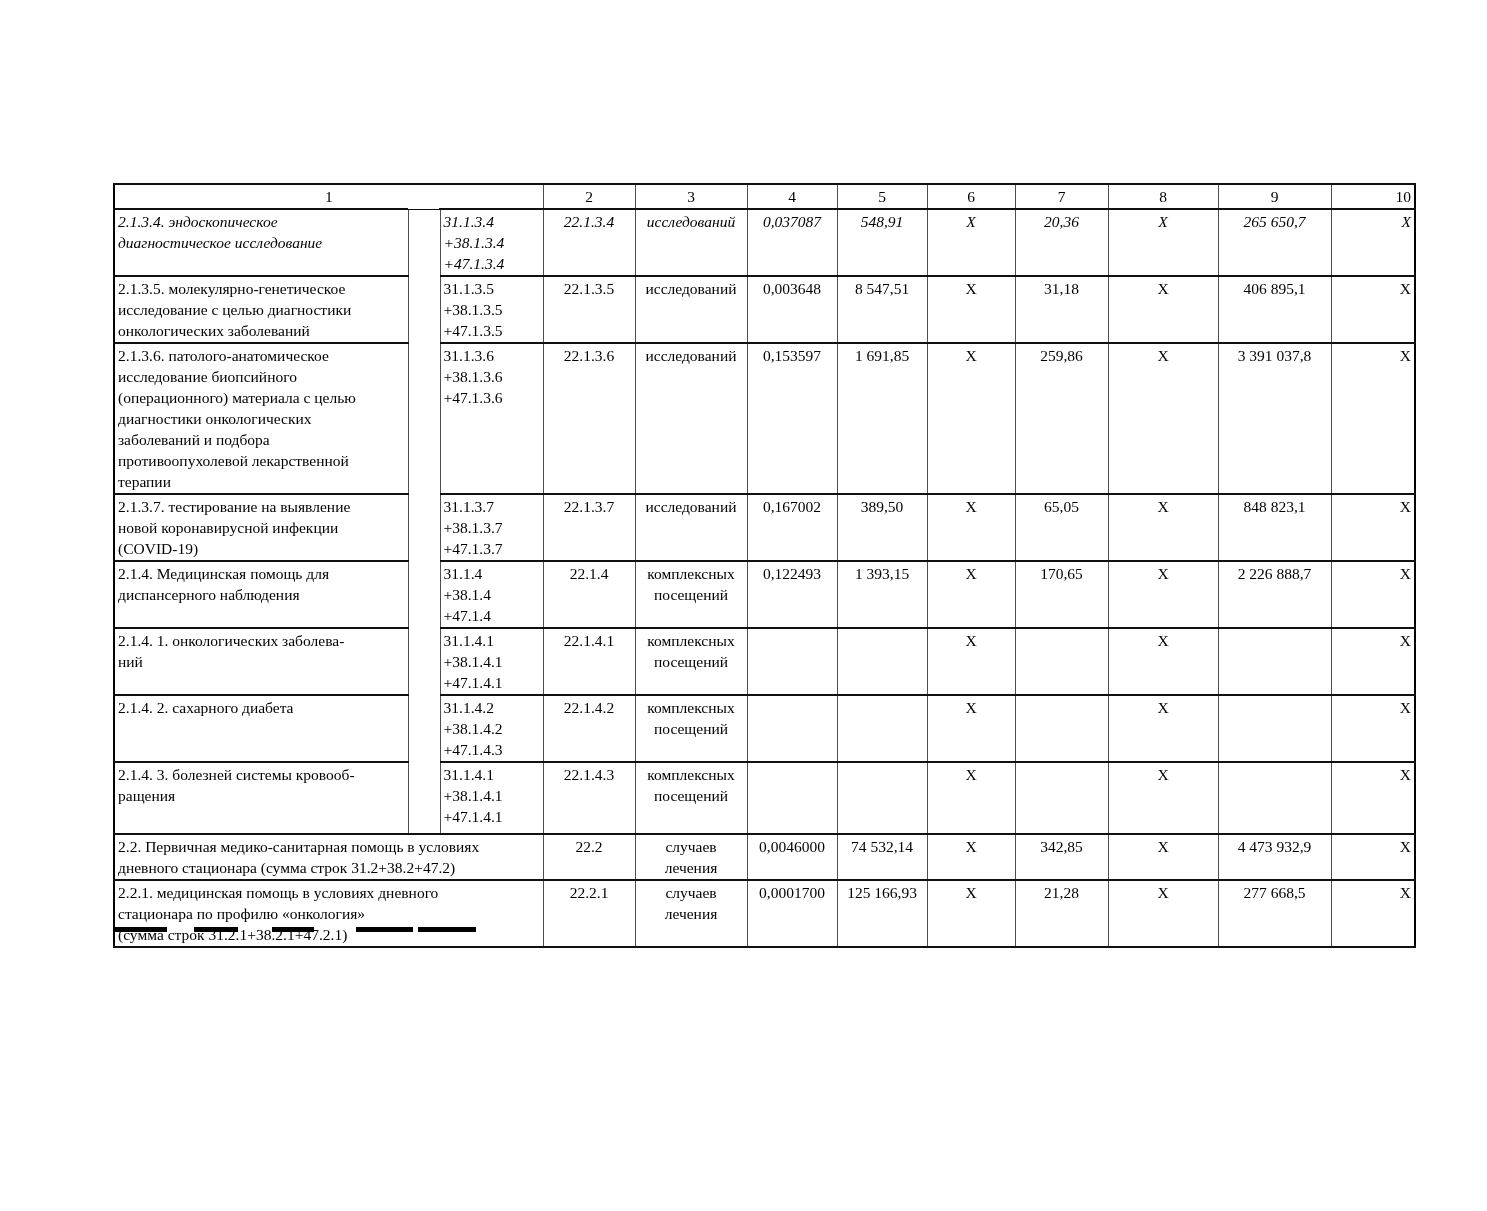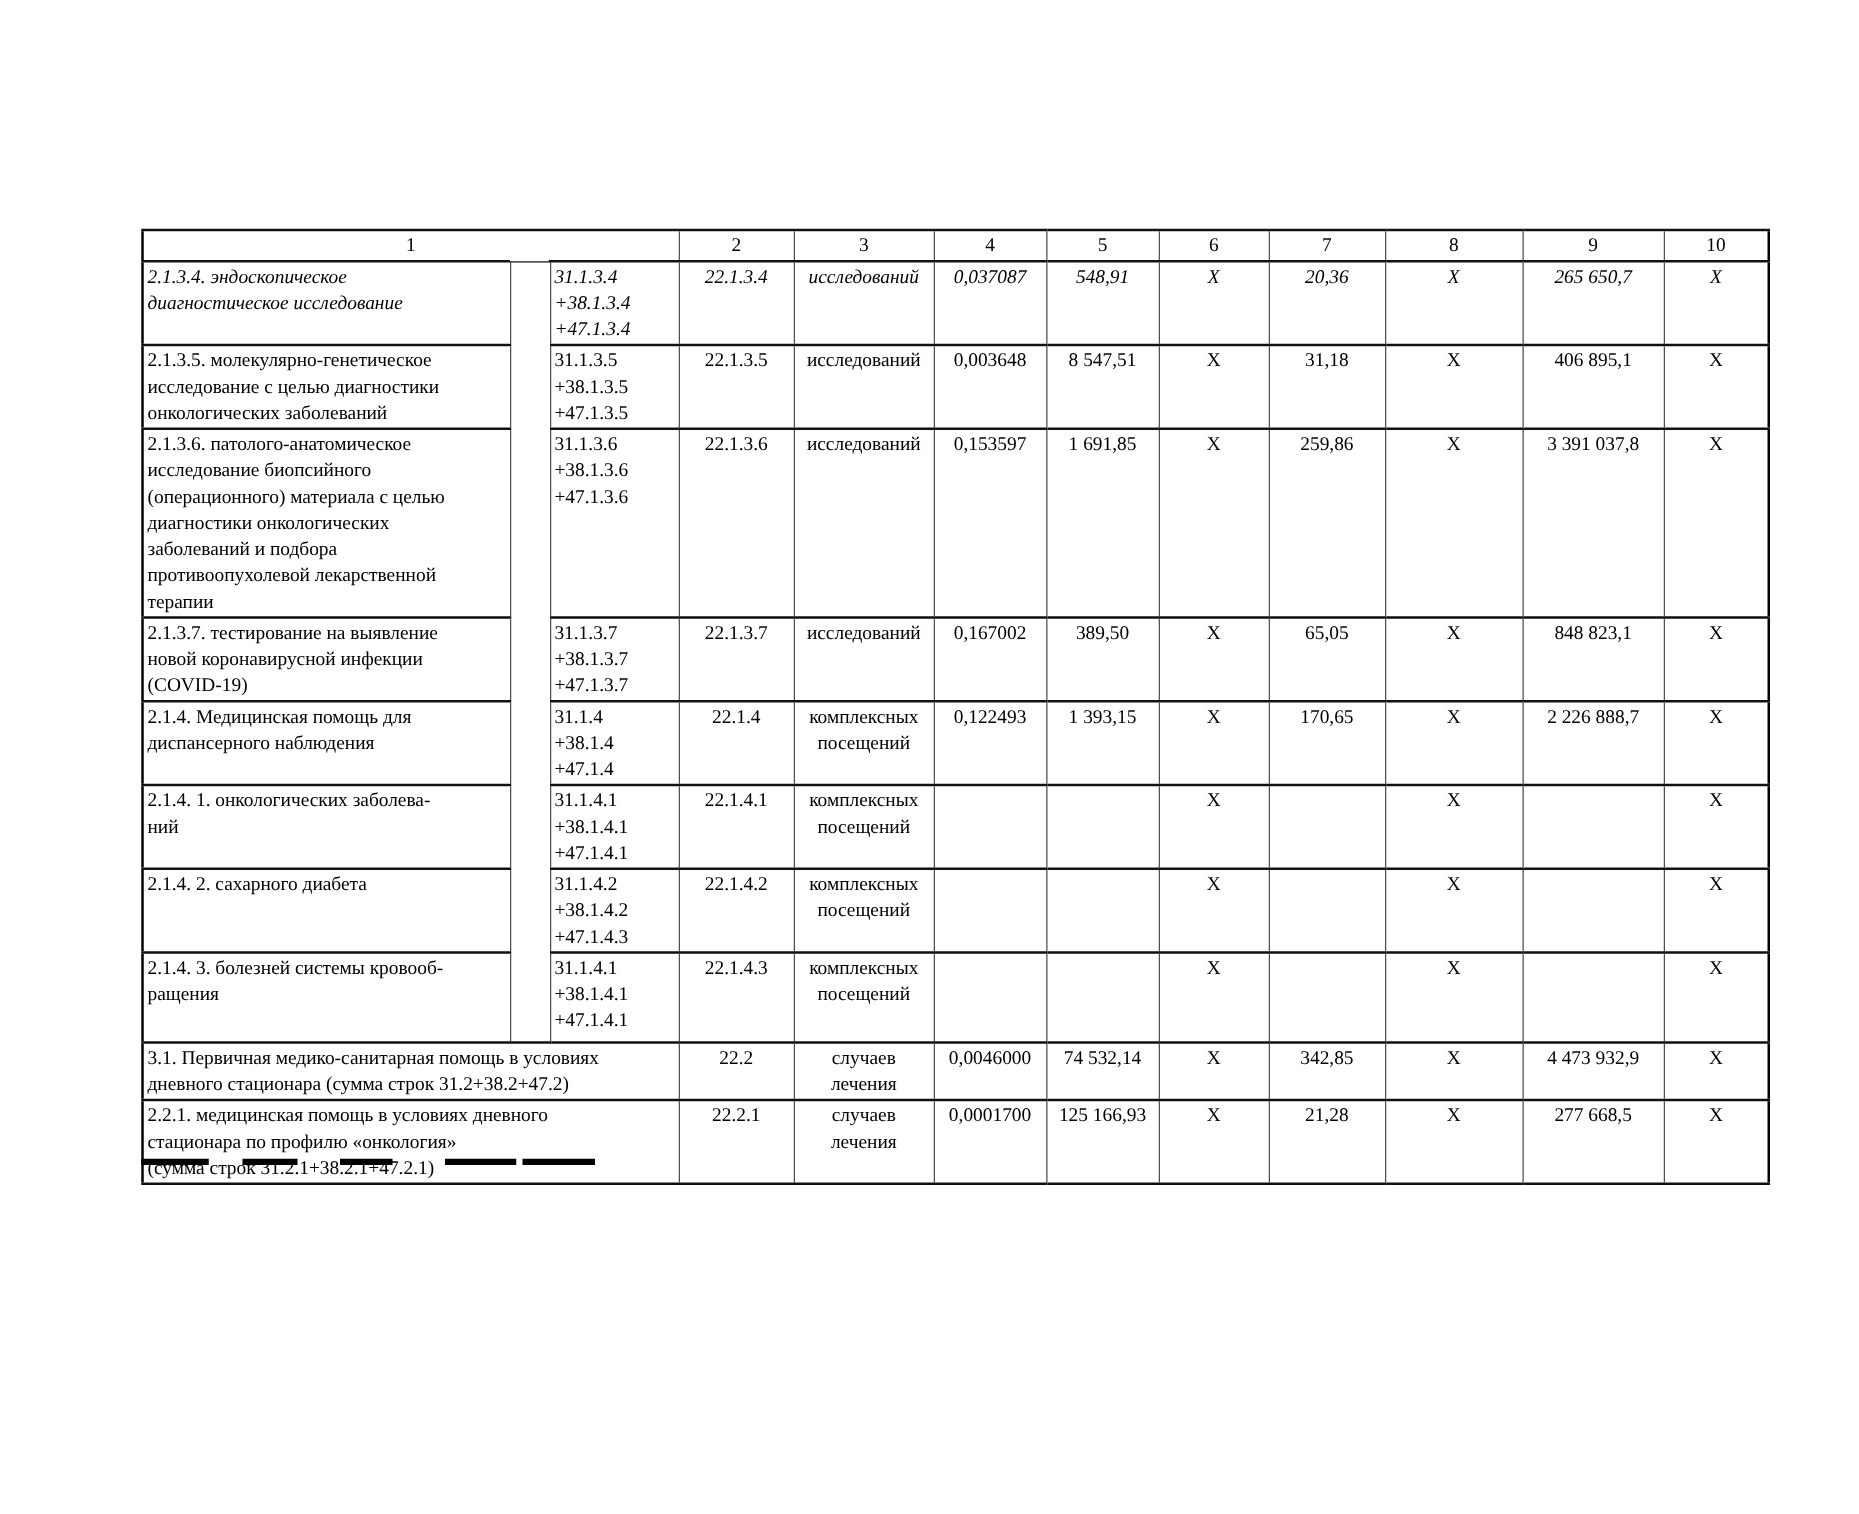--- a/index.html
+++ b/index.html
@@ -54,20 +54,21 @@
   td.num, td.unit, td.val {
     text-align: center;
     white-space: pre-line;
   }
   td.gap {
     border: none;
     border-bottom: 2px solid #111;
   }
   td.c10 {
     border-left: 2px solid #000;
+    text-align: right;
   }
   .patch {
     position: absolute;
     background: #ffffff;
   }
   .artifact {
     position: absolute;
     height: 5px;
     background: #000;
   }
@@ -238,21 +239,21 @@
 посещений</td>
           <td class="val"></td>
           <td class="val"></td>
           <td class="val">X</td>
           <td class="val"></td>
           <td class="val">X</td>
           <td class="val"></td>
           <td class="val c10">X</td>
         </tr>
         <tr style="height: 44px;">
-          <td class="desc" colspan="3">3.1. Первичная медико-санитарная помощь в условиях
+          <td class="desc" colspan="3">2.2. Первичная медико-санитарная помощь в условиях
 дневного стационара (сумма строк 31.2+38.2+47.2)</td>
           <td class="num">22.2</td>
           <td class="unit">случаев
 лечения</td>
           <td class="val">0,0046000</td>
           <td class="val">74 532,14</td>
           <td class="val">X</td>
           <td class="val">342,85</td>
           <td class="val">X</td>
           <td class="val">4 473 932,9</td>

